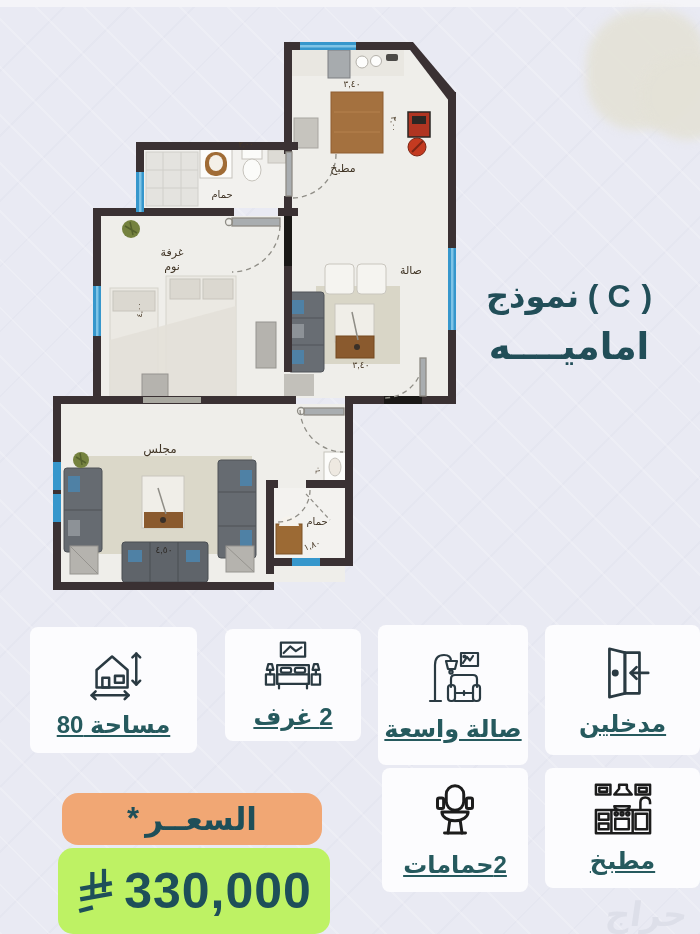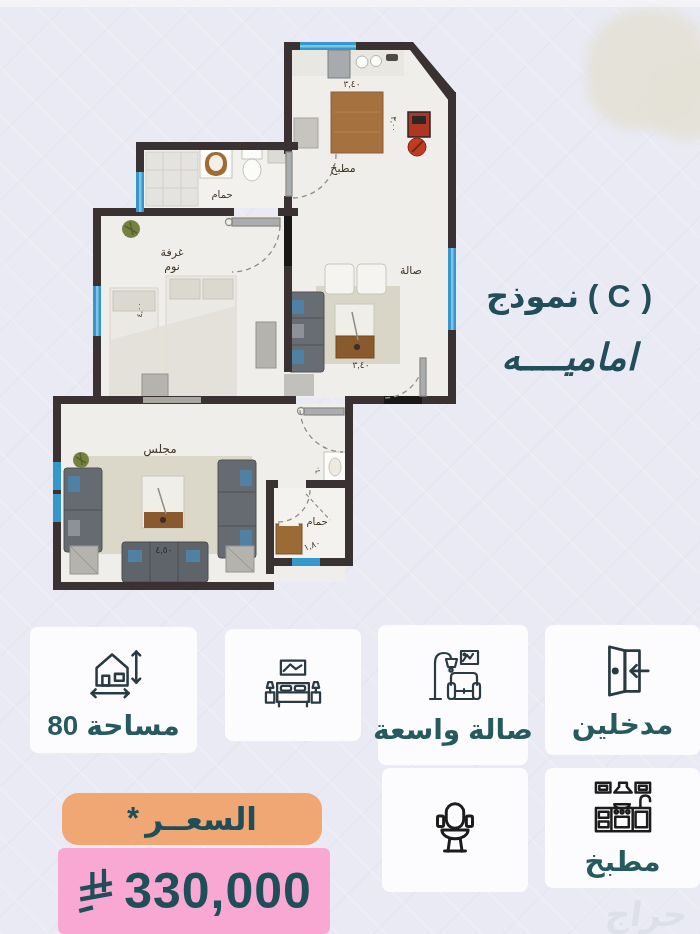--- a/index.html
+++ b/index.html
@@ -18,38 +18,38 @@
   .top-strip{position:absolute;top:0;left:0;width:700px;height:7px;background:#f4f4f8;}
   .blob{position:absolute;background:#e4e2d7;filter:blur(5px);opacity:.9;}
   .blob.b1{top:10px;right:-6px;width:120px;height:120px;border-radius:46% 38% 55% 42%;}
   .blob.b2{top:55px;right:-30px;width:90px;height:85px;border-radius:50% 42% 48% 55%;}
   .plan-svg{position:absolute;top:0;left:0;}
   .title-block{
     position:absolute;top:276px;right:8px;width:246px;text-align:center;
     color:#214e58;font-weight:bold;line-height:1.25;
   }
   .title-line1{font-size:32px;letter-spacing:1px;}
-  .title-line2{font-size:37px;margin-top:19px;font-style:italic;}
+  .title-line2{font-size:37px;margin-top:8px;}
   .card{
     position:absolute;background:#fcfcfe;border-radius:8px;
     display:flex;flex-direction:column;align-items:center;justify-content:center;gap:8px;
   }
   .feature-label{
-    color:#265a5e;font-weight:bold;font-size:28px;white-space:nowrap;direction:rtl;
+    color:#265a5e;font-weight:bold;font-size:24px;white-space:nowrap;direction:rtl;text-decoration:underline;
   }
   .icon-box{display:flex;align-items:center;justify-content:center;}
   .price-pill{
     position:absolute;left:62px;top:793px;width:260px;height:52px;
     background:#f1a774;border-radius:16px;
     display:flex;align-items:center;justify-content:center;gap:6px;
     color:#1e4f59;font-weight:bold;font-size:31px;
   }
   .price-card{
     position:absolute;left:58px;top:848px;width:272px;height:86px;
-    background:#f9a8d4;border-radius:6px;
+    background:#bef264;border-radius:15px;
     display:flex;align-items:center;justify-content:center;gap:10px;
   }
   .price-amount{
     color:#1e4f59;font-weight:bold;font-size:50px;letter-spacing:1px;direction:ltr;
   }
   .watermark{
     position:absolute;right:12px;bottom:0px;font-size:34px;font-weight:bold;
     color:#dcdee8;opacity:.85;transform:skewX(-8deg);letter-spacing:2px;
   }
 </style>
@@ -261,20 +261,21 @@
         <line x1="17" y1="48" x2="17" y2="53"></line>
           <line x1="47" y1="48" x2="47" y2="53"></line>
         <rect x="3" y="38" width="9" height="11"></rect>
         <line x1="7.5" y1="38" x2="7.5" y2="33"></line>
         <path d="M4,33 h7 l-1.5,-6 h-4 Z"></path>
         <rect x="52" y="38" width="9" height="11"></rect>
         <line x1="56.5" y1="38" x2="56.5" y2="33"></line>
         <path d="M53,33 h7 l-1.5,-6 h-4 Z"></path>
       </svg>
     </span>
+    <span class="feature-label">2 غرف</span>
   </div>
 
   <div class="card" style="left:378px;top:625px;width:150px;height:140px;">
     <span class="icon-box">
       <svg width="64" height="60" viewBox="0 0 64 60" fill="none" stroke="#2a3a42" stroke-width="2.2" stroke-linecap="round" stroke-linejoin="round">
         <path d="M14,54 V18 Q14,8 23,8 Q30,8 30,14"></path>
         <path d="M25,14 h11 l-2,8 h-7 Z"></path>
         <circle cx="30" cy="25" r="1.6"></circle>
         <line x1="9" y1="54" x2="20" y2="54"></line>
         <rect x="40" y="6" width="17" height="13"></rect>
@@ -324,20 +325,21 @@
     <span class="icon-box">
       <svg width="56" height="62" viewBox="0 0 64 68" fill="none" stroke="#1c1c1c" stroke-width="3.4" stroke-linecap="round" stroke-linejoin="round">
         <rect x="22" y="4" width="20" height="28" rx="10"></rect>
         <rect x="12" y="18" width="7" height="12" rx="2"></rect>
         <rect x="45" y="18" width="7" height="12" rx="2"></rect>
         <path d="M17,34 a15,10 0 1 0 30,0 Z"></path>
         <path d="M26,44 L24,58 M38,44 L40,58"></path>
         <line x1="20" y1="58" x2="44" y2="58"></line>
       </svg>
     </span>
+    <span class="feature-label">2حمامات</span>
   </div>
 
   <div class="card" style="left:545px;top:768px;width:155px;height:120px;">
     <span class="icon-box">
       <svg width="66" height="58" viewBox="0 0 68 60" fill="none" stroke="#1c1c1c" stroke-width="2.6" stroke-linejoin="round">
         <rect x="6" y="4" width="15" height="10"></rect>
         <rect x="9.5" y="7" width="8" height="4"></rect>
         <path d="M30,4 h8 v4 l5,6 h-18 l5,-6 Z"></path>
         <rect x="47" y="4" width="15" height="10"></rect>
         <rect x="50.5" y="7" width="8" height="4"></rect>

